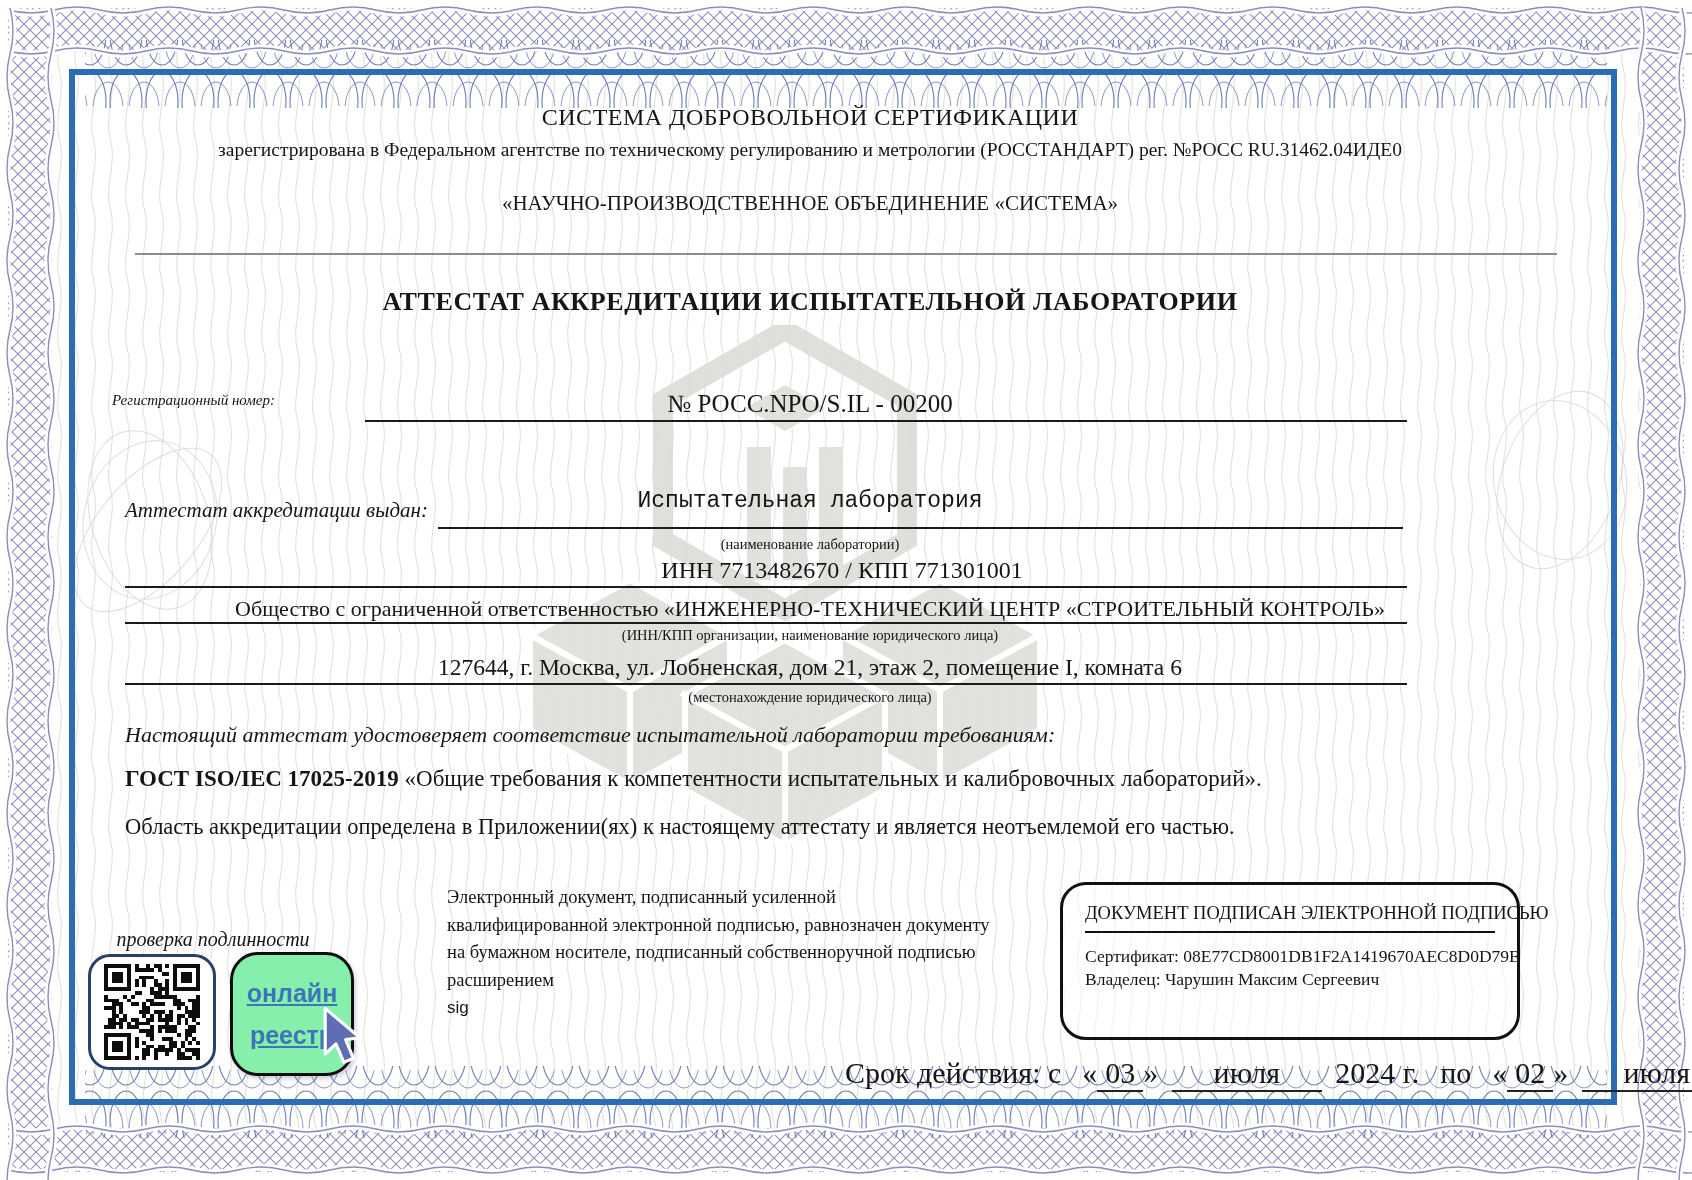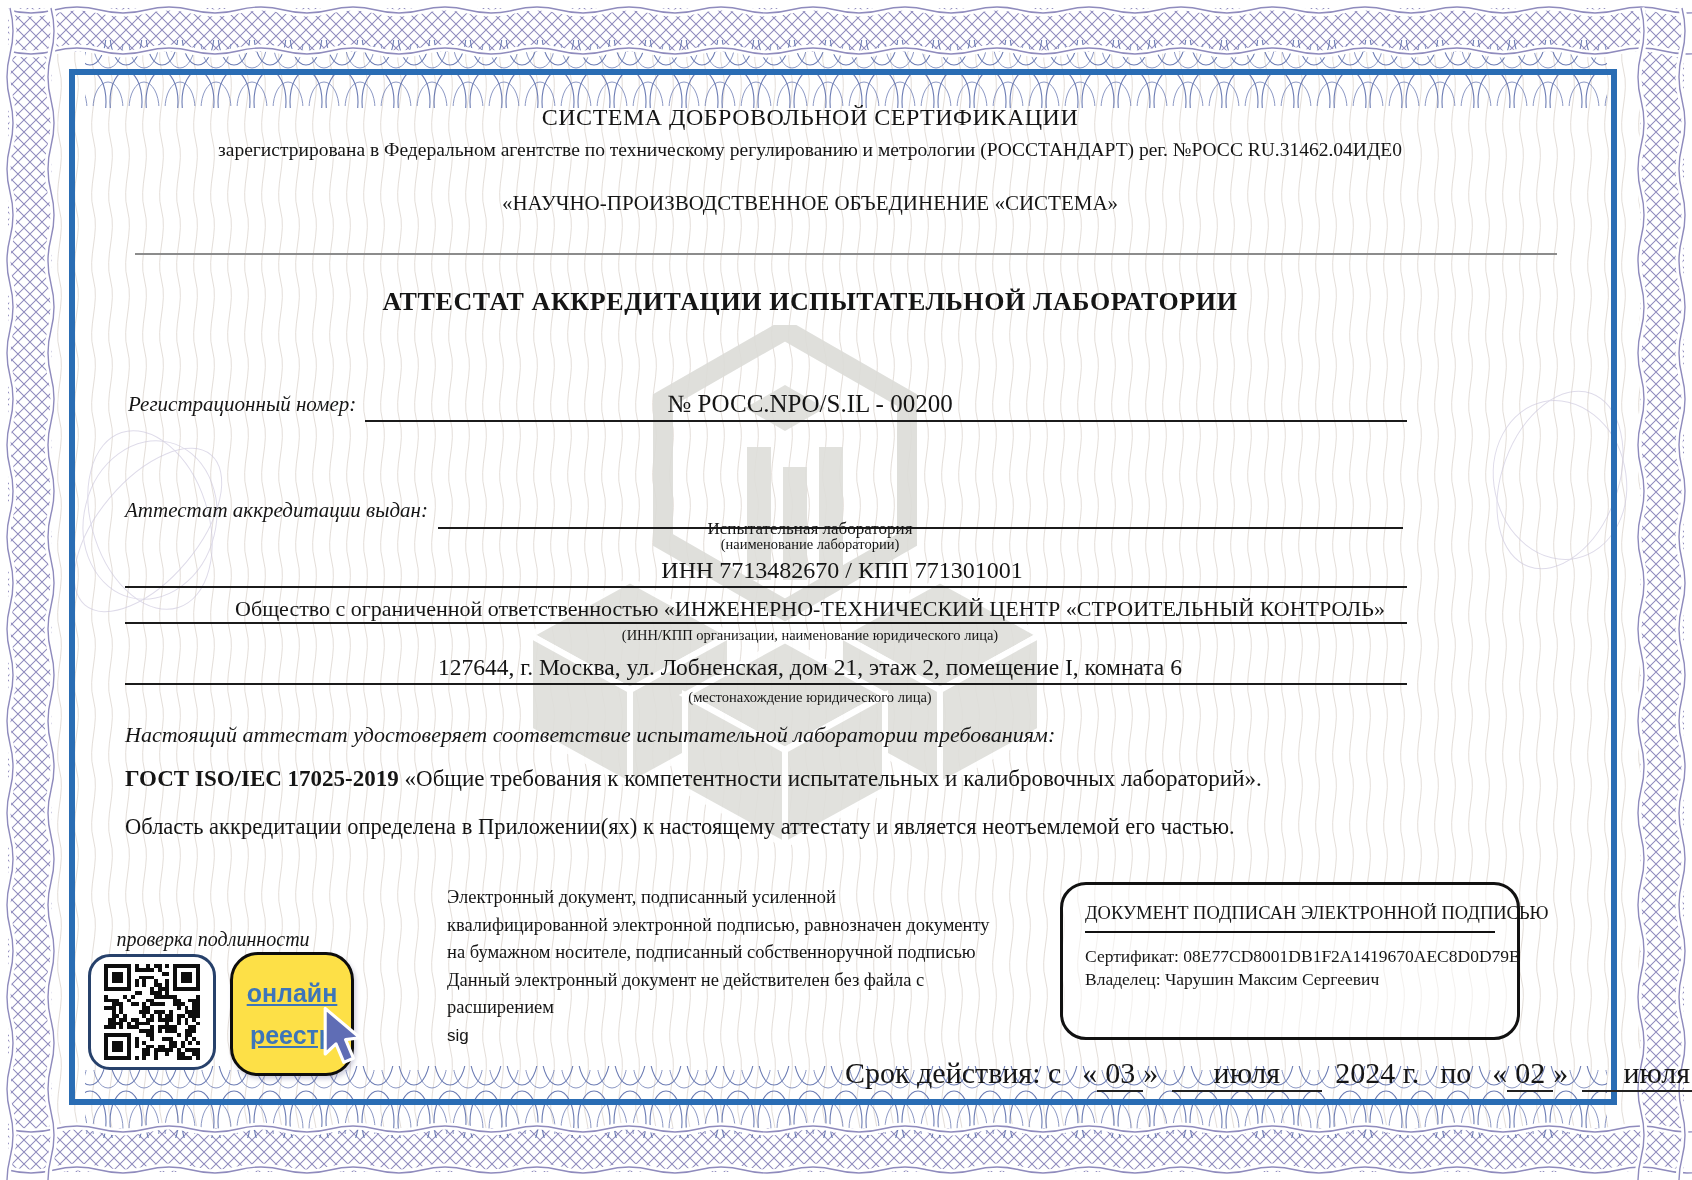--- a/index.html
+++ b/index.html
@@ -25,21 +25,21 @@
            padding:18px 22px 0 22px;}
   .sig-title{display:block;text-align:center;font-size:18.5px;white-space:nowrap;
              border-bottom:2.5px solid #111;padding-bottom:7px;margin-bottom:12px;}
   .sig-row{display:block;font-size:17.5px;line-height:23px;white-space:nowrap;}
   .verify-caption{position:absolute;left:88px;top:928px;width:250px;text-align:center;
                   font-style:italic;font-size:20px;}
   .qr-box{position:absolute;left:88px;top:954px;width:128px;height:116px;box-sizing:border-box;
           border:3px solid #27416b;border-radius:22px;background:#fff;
           display:flex;align-items:center;justify-content:center;}
   .online-btn{position:absolute;left:230px;top:952px;width:124px;height:124px;box-sizing:border-box;
-              border:3.5px solid #0d0d0d;border-radius:28px;background:#fde047;
+              border:3.5px solid #0d0d0d;border-radius:28px;background:#86efac;
               display:flex;flex-direction:column;align-items:center;justify-content:center;
               cursor:pointer;box-shadow:2px 3px 4px rgba(120,120,160,.35);}
   .online-btn span{font-family:"Liberation Sans",sans-serif;font-weight:bold;font-size:25px;
                    color:#3d75b9;text-decoration:underline;line-height:42px;}
   .cursor-icon{position:absolute;left:316px;top:1006px;}
   .validity{position:absolute;left:845px;top:1056px;font-size:30px;white-space:nowrap;}
   .validity .u{display:inline-block;text-align:center;border-bottom:2px solid #222;}
   .validity .day{min-width:46px;}
   .validity .month{min-width:150px;margin:0 6px;}
   .validity .gap{display:inline-block;width:6px;}
@@ -120,27 +120,27 @@
   </svg>
 
   <div class="frame"></div>
 
   <div class="ctr sys-title">СИСТЕМА ДОБРОВОЛЬНОЙ СЕРТИФИКАЦИИ</div>
   <div class="ctr reg-line">зарегистрирована в Федеральном агентстве по техническому регулированию и метрологии (РОССТАНДАРТ) рег. №РОСС RU.31462.04ИДЕ0</div>
   <div class="ctr org-line">«НАУЧНО-ПРОИЗВОДСТВЕННОЕ ОБЪЕДИНЕНИЕ «СИСТЕМА»</div>
   <div class="divider"></div>
   <div class="ctr main-title">АТТЕСТАТ АККРЕДИТАЦИИ ИСПЫТАТЕЛЬНОЙ ЛАБОРАТОРИИ</div>
 
-  <div class="lbl" style="left:128px;top:392px;font-size:21px;">Регистрационный номер:</div>
+  <div class="lbl" style="left:112px;top:392px;font-size:15px;">Регистрационный номер:</div>
   <div class="uline" style="left:365px;top:368px;width:1042px;height:52px;"></div>
   <div class="ctr" style="top:390px;font-size:25px;">№ РОСС.NPO/S.IL - 00200</div>
 
   <div class="lbl" style="left:125px;top:498px;font-size:21px;">Аттестат аккредитации выдан:</div>
   <div class="uline" style="left:438px;top:476px;width:965px;height:51px;"></div>
-  <div class="ctr" style="top:519px;font-size:17px;">Испытательная лаборатория</div>
+  <div class="ctr" style="top:488px;font-size:23px;font-family:Liberation Mono, monospace;">Испытательная лаборатория</div>
   <div class="ctr caption" style="top:536px;">(наименование лаборатории)</div>
 
   <div class="uline" style="left:125px;top:535px;width:1282px;height:51px;"></div>
   <div class="ctr" style="top:557px;font-size:24px;padding-left:32px;">ИНН 7713482670 / КПП 771301001</div>
 
   <div class="uline" style="left:125px;top:590px;width:1282px;height:32px;"></div>
   <div class="ctr" style="top:596px;font-size:22px;">Общество с ограниченной ответственностью «ИНЖЕНЕРНО-ТЕХНИЧЕСКИЙ ЦЕНТР «СТРОИТЕЛЬНЫЙ КОНТРОЛЬ»</div>
   <div class="ctr caption" style="top:627px;">(ИНН/КПП организации, наименование юридического лица)</div>
 
   <div class="uline" style="left:125px;top:632px;width:1282px;height:51px;"></div>
@@ -150,21 +150,20 @@
   <div class="lbl" style="left:125px;top:722px;font-size:22px;">Настоящий аттестат удостоверяет соответствие испытательной лаборатории требованиям:</div>
   <div style="position:absolute;left:125px;top:766px;font-size:23px;white-space:nowrap;">
     <span style="font-weight:bold;">ГОСТ ISO/IEC 17025-2019</span><span> «Общие требования к компетентности испытательных и калибровочных лабораторий».</span>
   </div>
   <div style="position:absolute;left:125px;top:814px;font-size:22.5px;white-space:nowrap;">Область аккредитации определена в Приложении(ях) к настоящему аттестату и является неотъемлемой его частью.</div>
 
   <div class="edoc">
     <span>Электронный документ, подписанный усиленной</span>
     <span>квалифицированной электронной подписью, равнозначен документу</span>
     <span>на бумажном носителе, подписанный собственноручной подписью</span>
-    <span>Данный электронный документ не действителен без файла с</span>
     <span>
         <span>расширением </span>
         <span class="ext">sig</span>
       </span>
   </div>
 
   <div class="verify-caption">проверка подлинности</div>
   <div class="qr-box">
     <svg id="qr" width="96" height="96" viewBox="0 0 25 25" shape-rendering="crispEdges">
         <rect x="8" y="0" width="1" height="1" fill="#0d0d0d"></rect>

